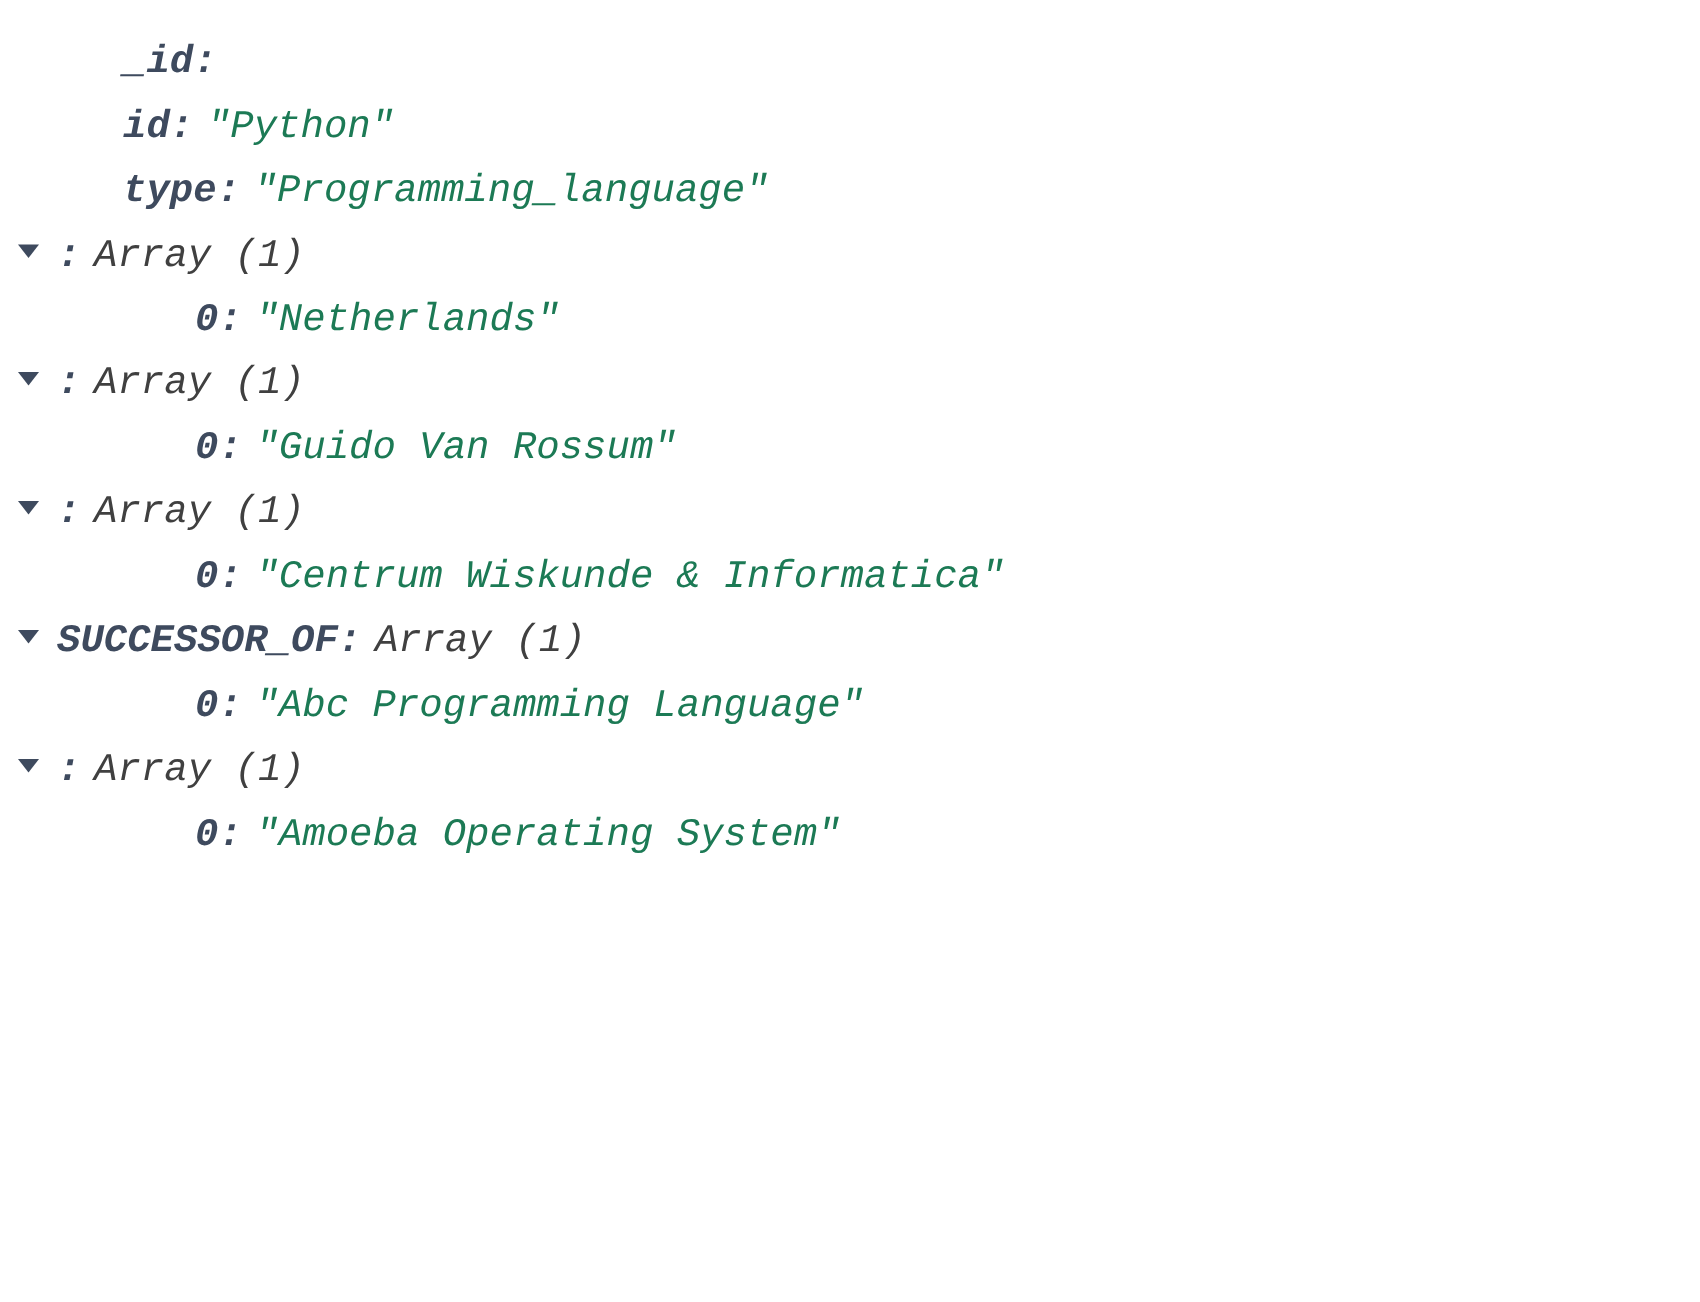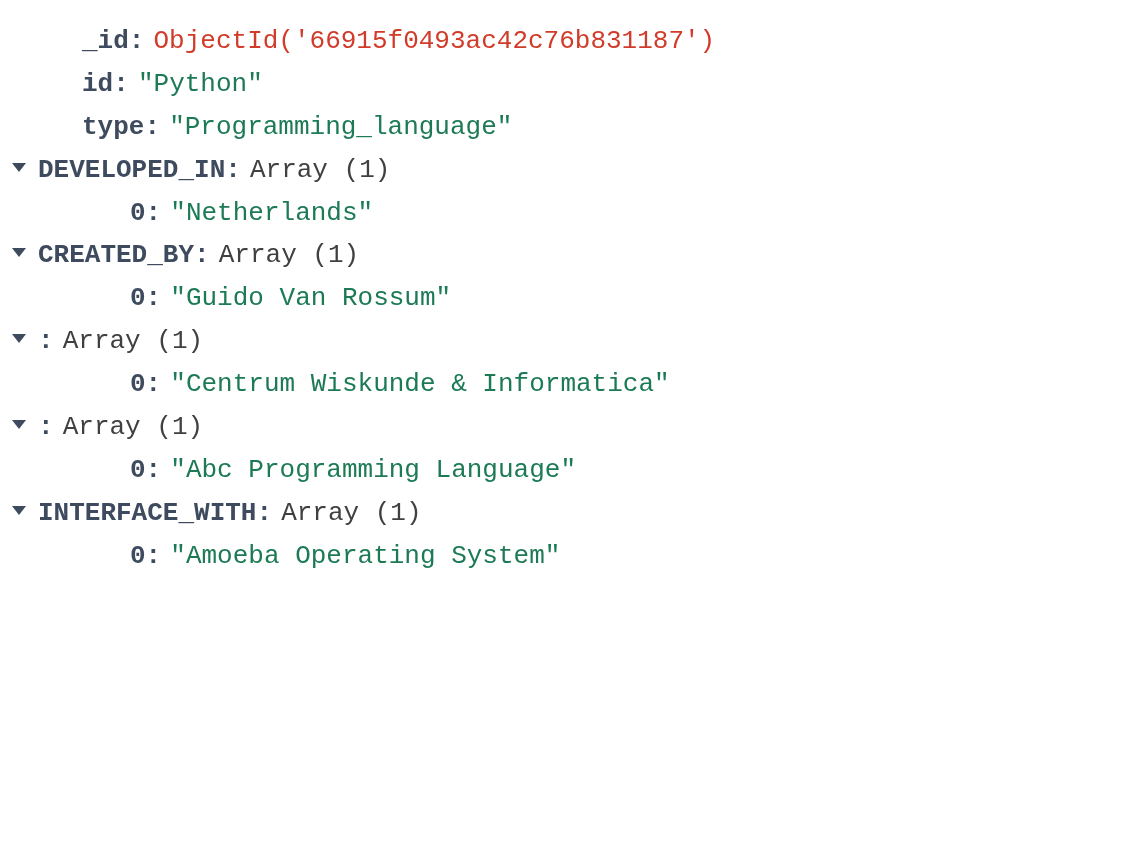--- a/index.html
+++ b/index.html
@@ -14,20 +14,21 @@
       background: #ffffff;
       padding: 20px 10px;
       color: #3e4a5e;
     }
     .doc-viewer {
       white-space: nowrap;
     }
     .row {
       display: flex;
       align-items: flex-end;
+      font-style: italic;
     }
     .indent-1 {
       padding-left: 72px;
     }
     .indent-2 {
       padding-left: 120px;
     }
     .expand-row {
       padding-left: 28px;
       position: relative;
@@ -68,50 +69,47 @@
     }
   </style>
 </head>
 <body>
 
 <div class="doc-viewer">
 
   <div class="row indent-1">
     <span class="key">_id</span>
       <span class="colon">:</span>
-    <span class="objectid"><span>ObjectId('</span><span>66915f0493ac42c76b831187</span><span>')</span></span>
   </div>
 
   <div class="row indent-1">
     <span class="key">id </span>
       <span class="colon">:</span>
     <span class="string">"Python"</span>
   </div>
 
   <div class="row indent-1">
     <span class="key">type </span>
       <span class="colon">:</span>
     <span class="string">"Programming_language"</span>
   </div>
 
   <div class="row expand-row">
     <span class="chevron"></span>
-    <span class="key">DEVELOPED_IN </span>
       <span class="colon">:</span>
     <span class="array-type">Array (1)</span>
   </div>
   <div class="row indent-2">
     <span class="idx">0</span>
       <span class="colon">:</span>
     <span class="string">"Netherlands"</span>
   </div>
 
   <div class="row expand-row">
     <span class="chevron"></span>
-    <span class="key">CREATED_BY </span>
       <span class="colon">:</span>
     <span class="array-type">Array (1)</span>
   </div>
   <div class="row indent-2">
     <span class="idx">0</span>
       <span class="colon">:</span>
     <span class="string">"Guido Van Rossum"</span>
   </div>
 
   <div class="row expand-row">
@@ -120,32 +118,32 @@
     <span class="array-type">Array (1)</span>
   </div>
   <div class="row indent-2">
     <span class="idx">0</span>
       <span class="colon">:</span>
     <span class="string">"Centrum Wiskunde &amp; Informatica"</span>
   </div>
 
   <div class="row expand-row">
     <span class="chevron"></span>
+    <span class="key">SUCCESSOR_OF </span>
       <span class="colon">:</span>
     <span class="array-type">Array (1)</span>
   </div>
   <div class="row indent-2">
     <span class="idx">0</span>
       <span class="colon">:</span>
     <span class="string">"Abc Programming Language"</span>
   </div>
 
   <div class="row expand-row">
     <span class="chevron"></span>
-    <span class="key">INTERFACE_WITH </span>
       <span class="colon">:</span>
     <span class="array-type">Array (1)</span>
   </div>
   <div class="row indent-2">
     <span class="idx">0</span>
       <span class="colon">:</span>
     <span class="string">"Amoeba Operating System"</span>
   </div>
 
 </div>

